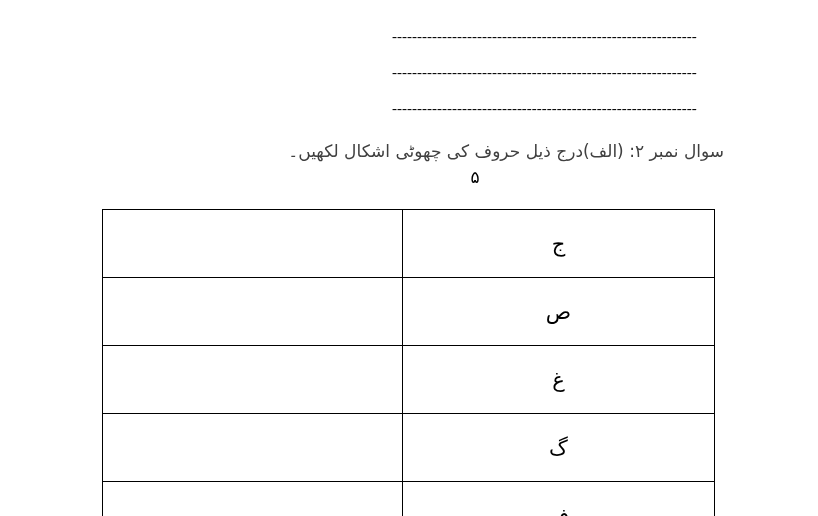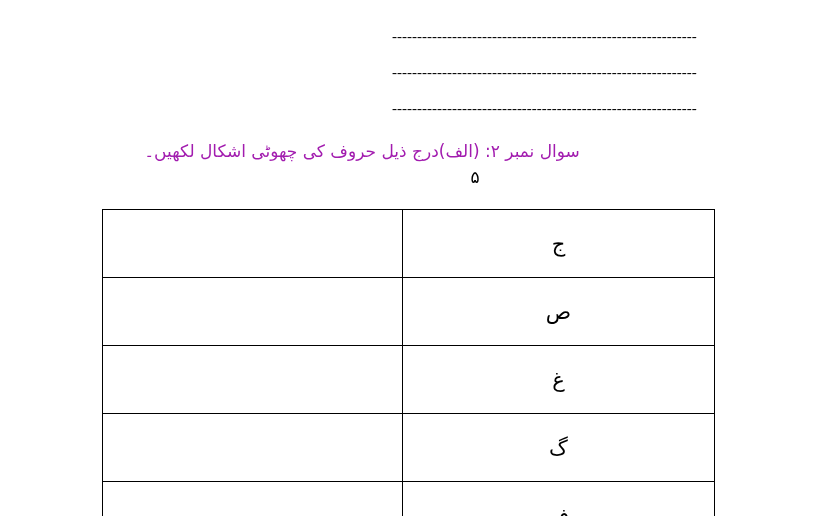--- a/index.html
+++ b/index.html
@@ -38,26 +38,26 @@
     color: #000000;
     height: 36px;
   }
 
   
   .question-line {
     position: absolute;
     left: 0;
     top: 138px;
     width: 724px;
-    text-align: center;
+    text-align: right;
     direction: rtl;
     font-family: "DejaVu Sans", "Liberation Sans", sans-serif;
     font-size: 17px;
     line-height: 26px;
-    color: #a21caf;
+    color: #404040;
     padding-right: 0px;
   }
   .marks-line {
     position: absolute;
     left: 0;
     top: 164px;
     width: 950px;
     text-align: center;
     direction: rtl;
     font-family: "DejaVu Sans", "Liberation Sans", sans-serif;

